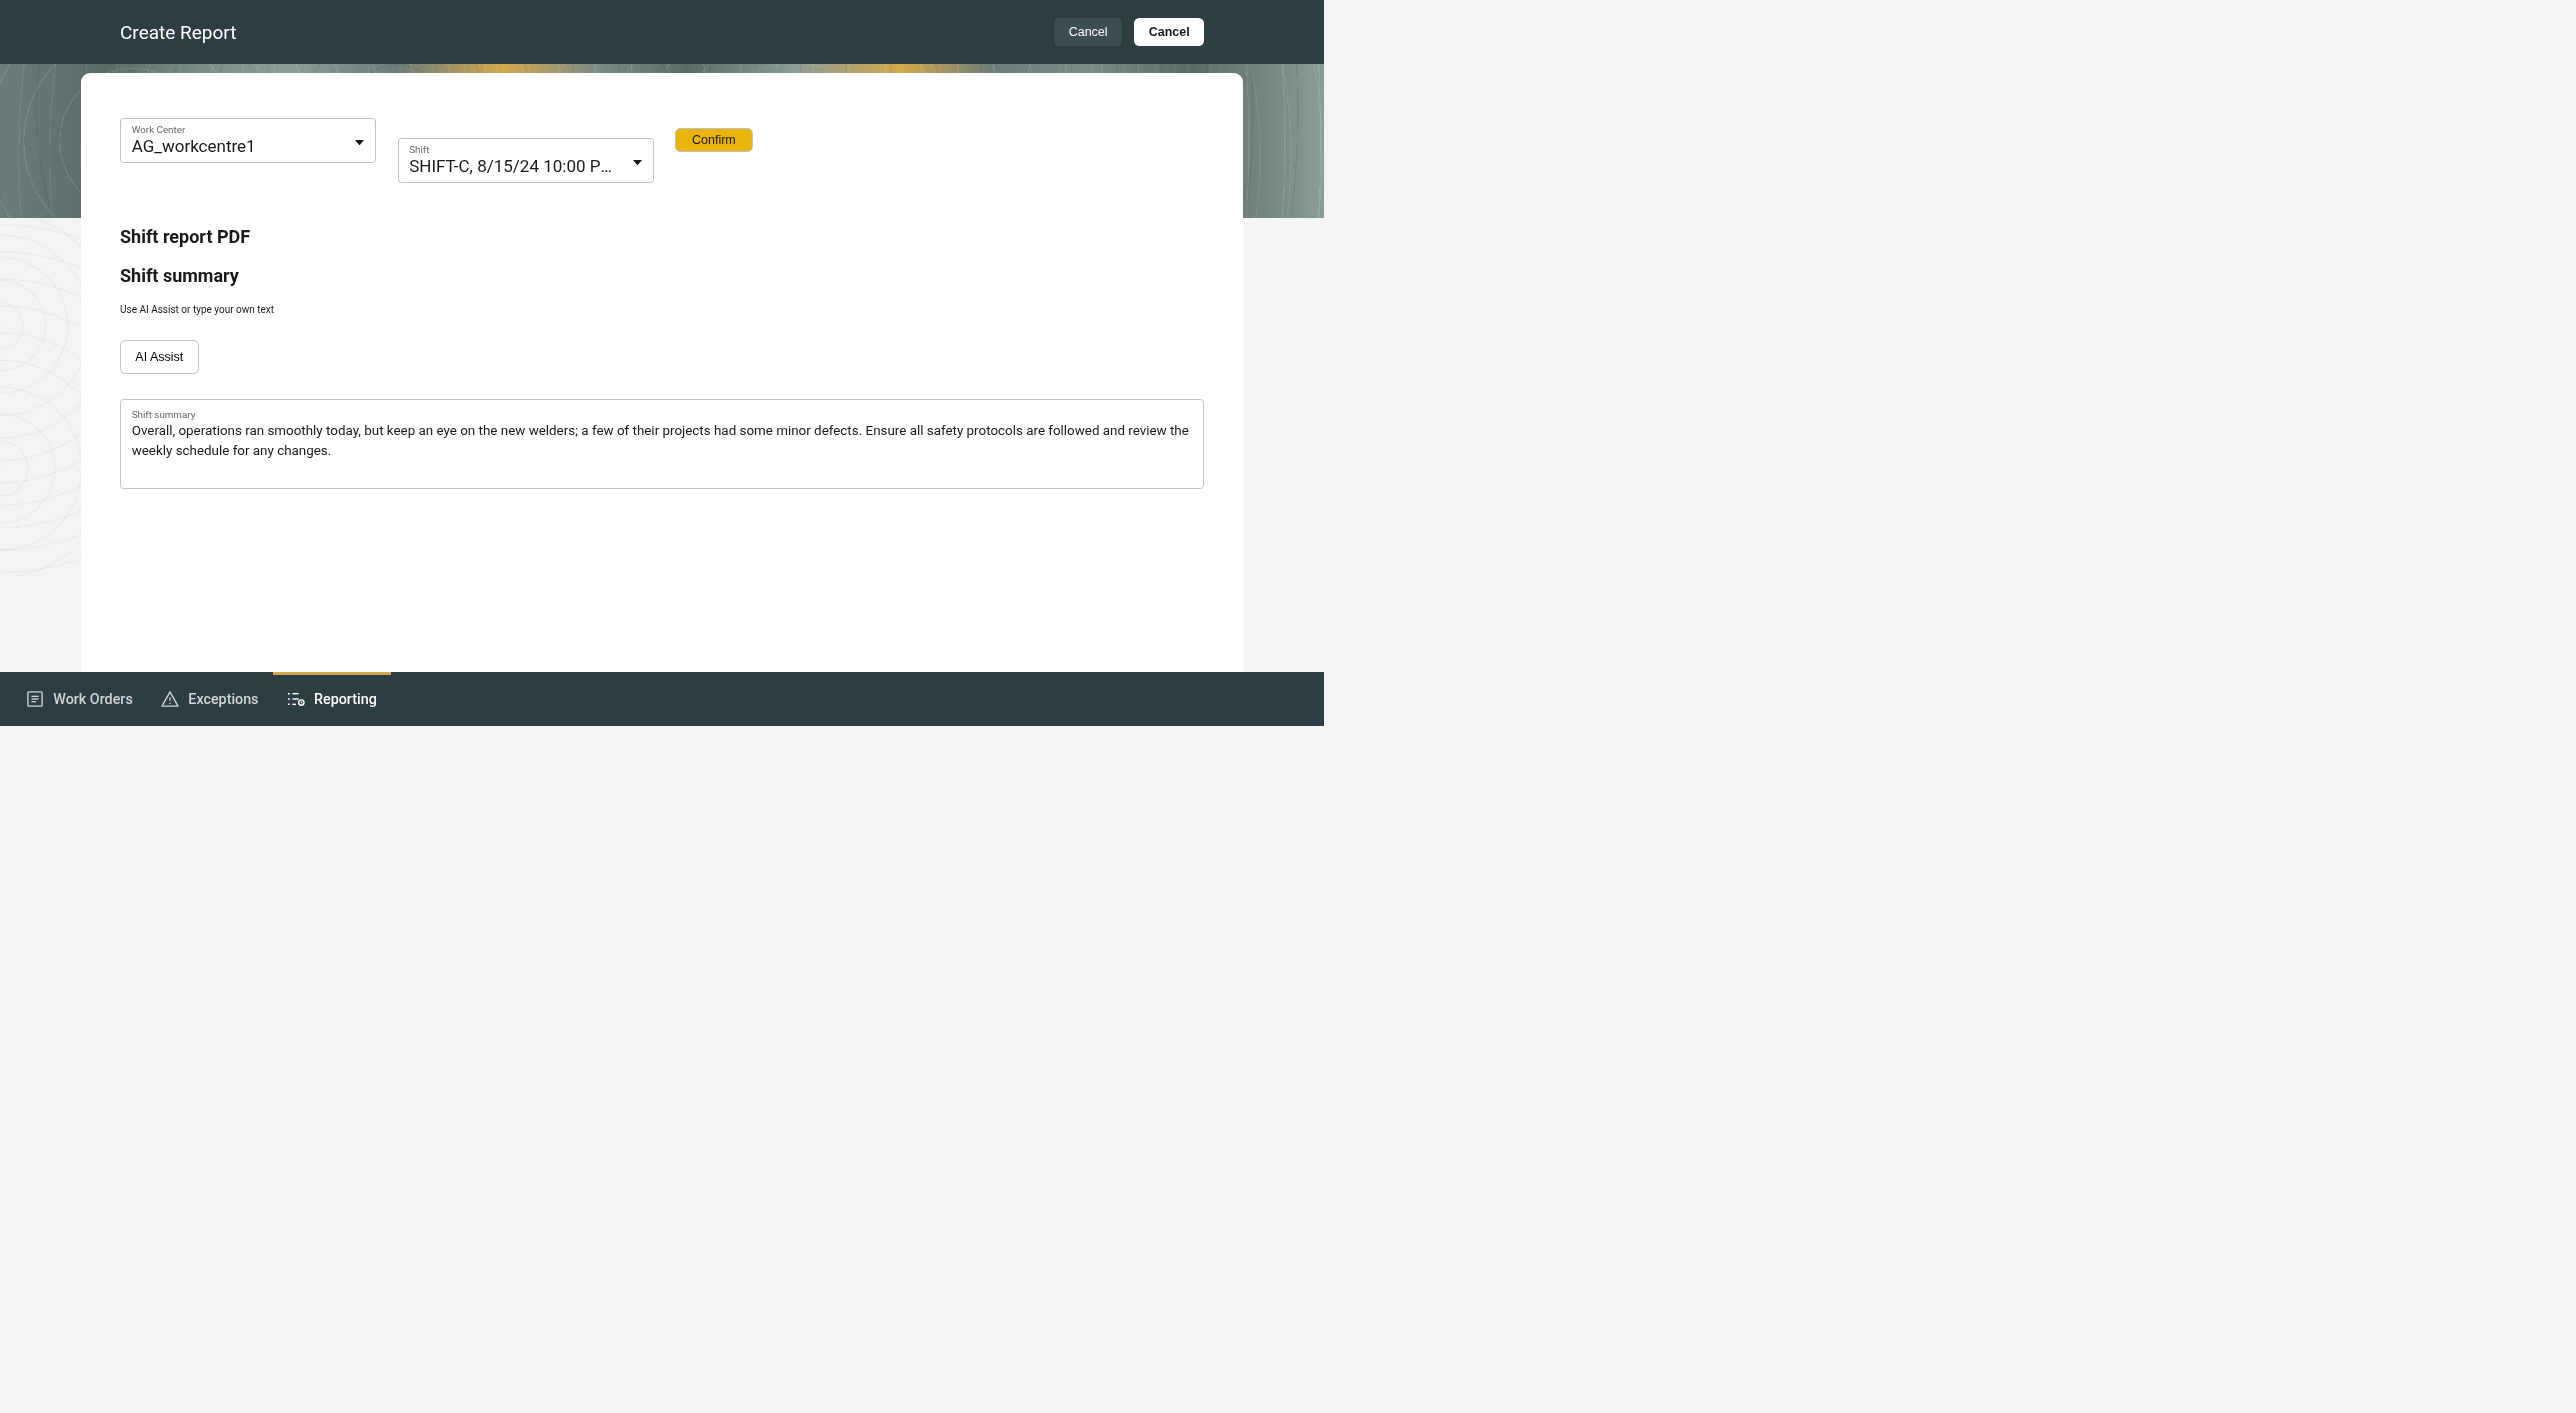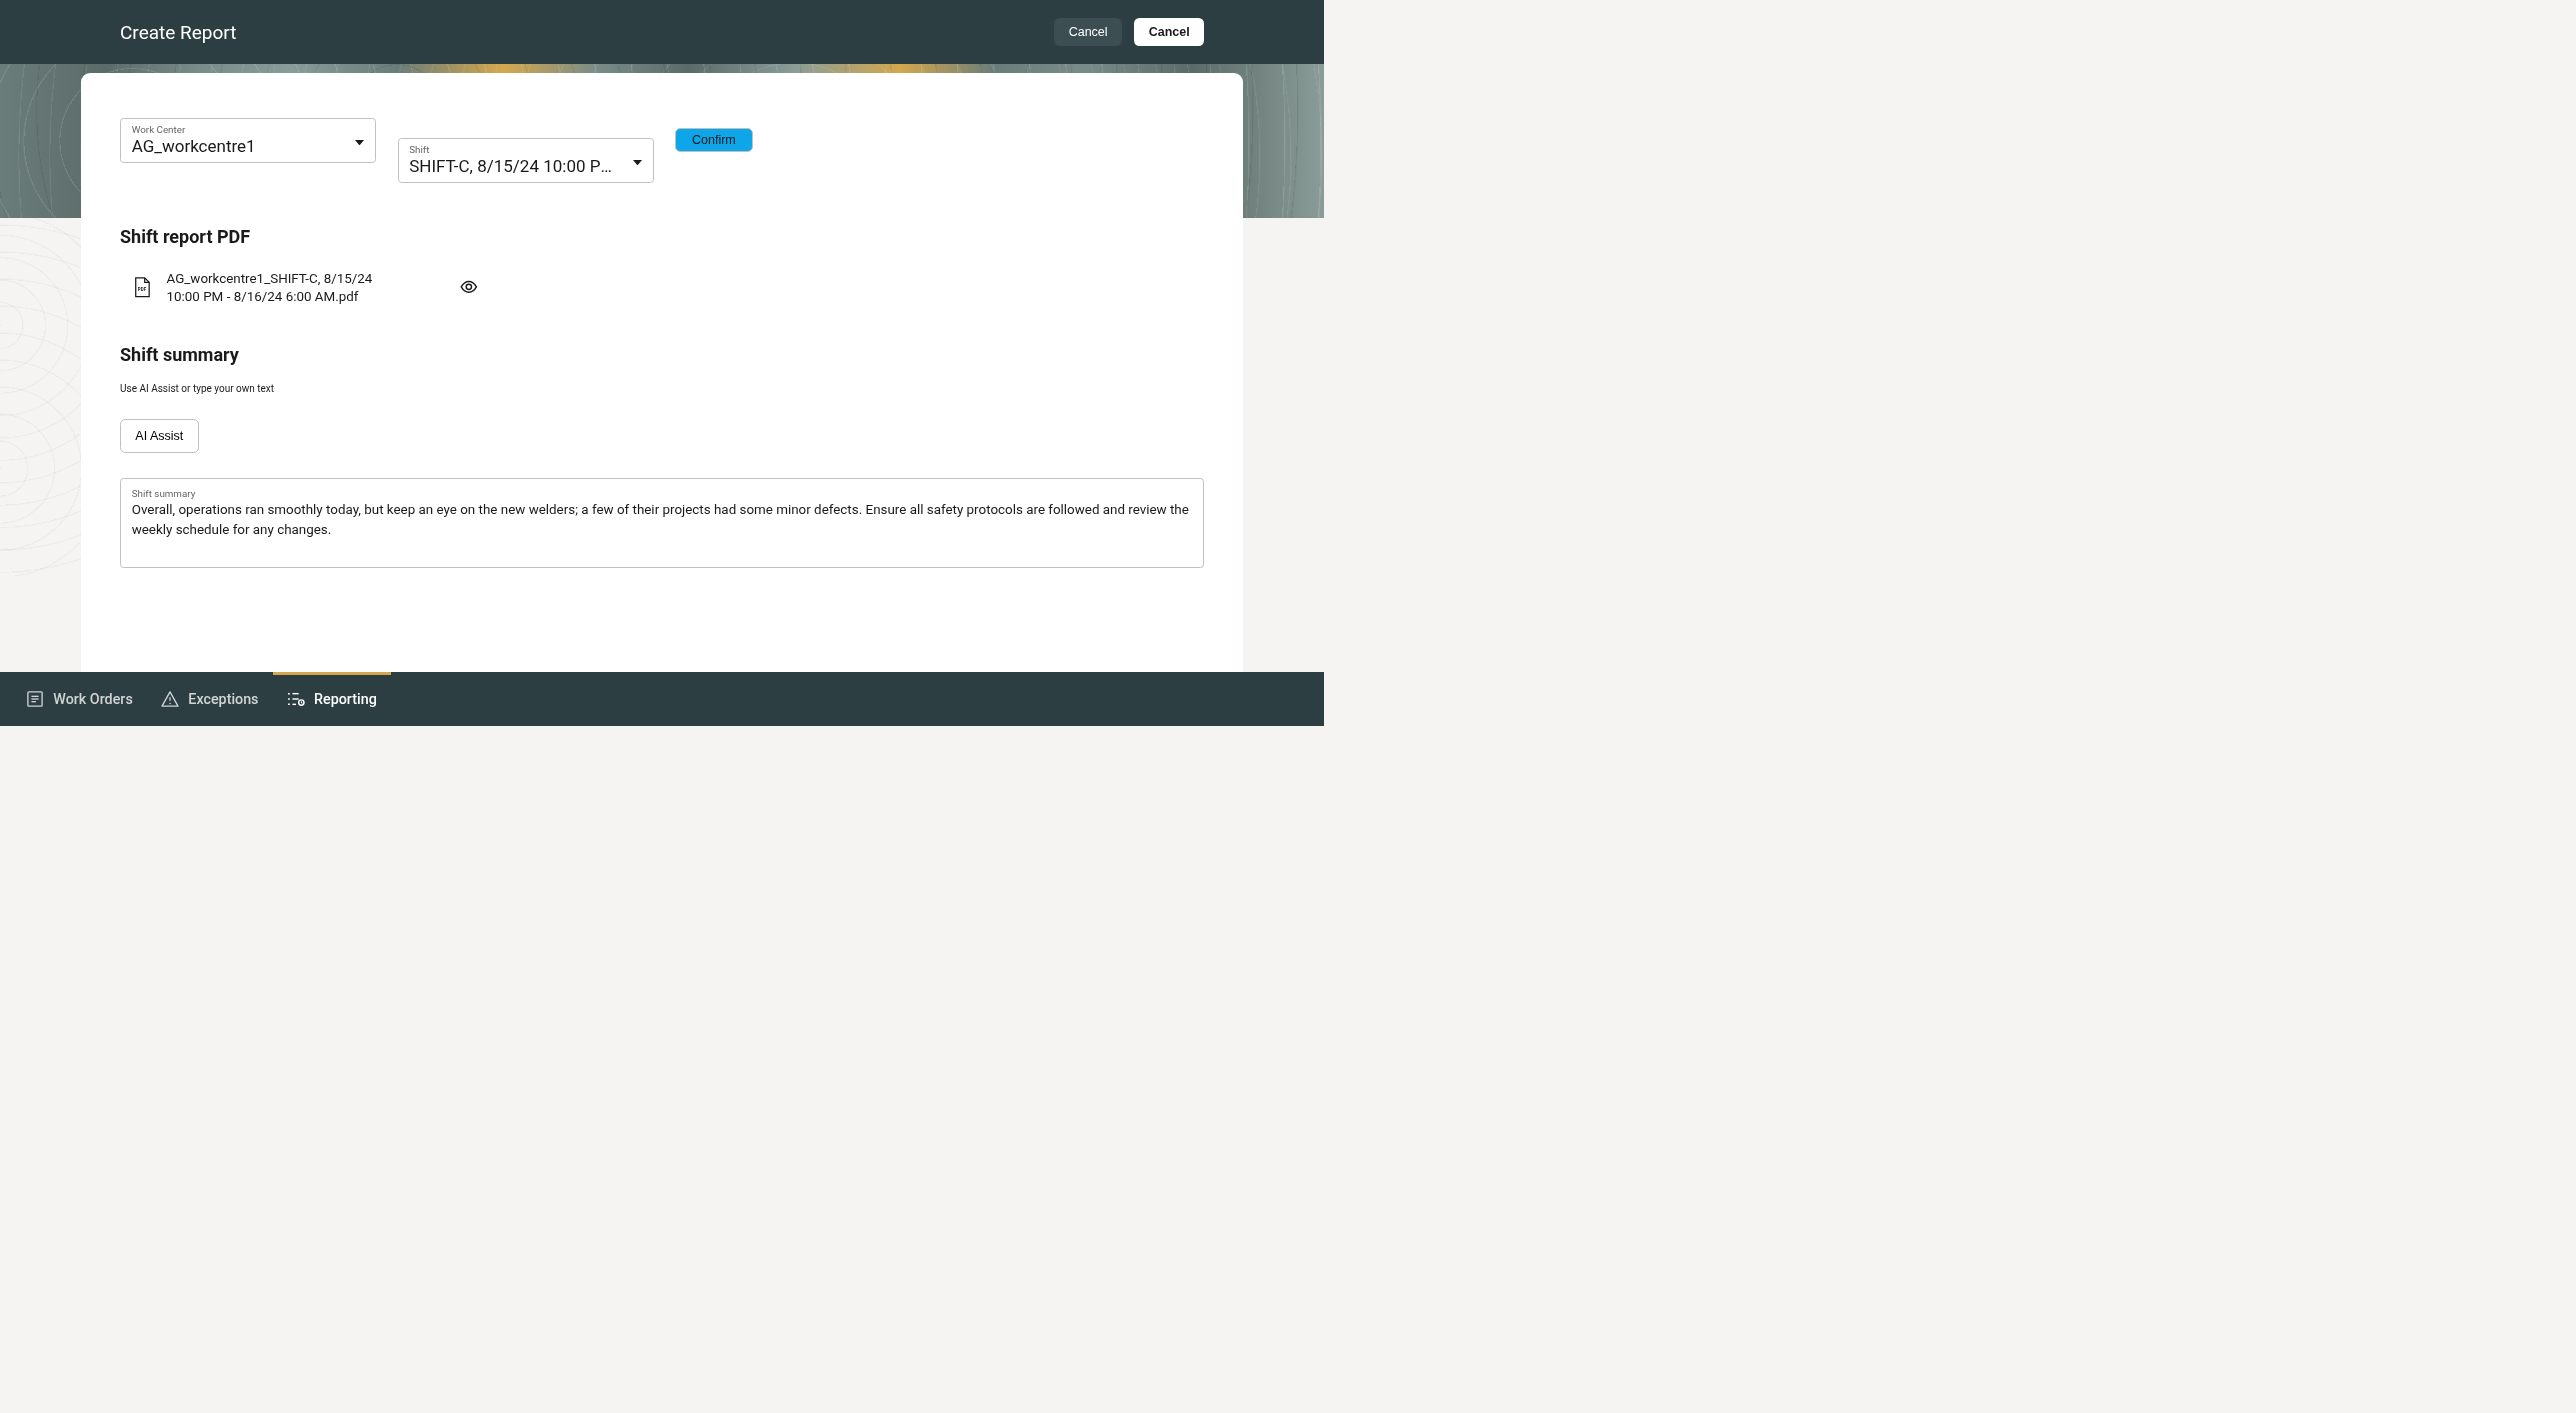--- a/index.html
+++ b/index.html
@@ -134,21 +134,21 @@
       text-overflow: ellipsis;
       padding-right: 21.5px;
     }
     .select-arrow {
       position: absolute;
       right: 10.7px;
       top: 50%;
       transform: translateY(-50%);
     }
     .btn-confirm {
-      background: #0ea5e9;
+      background: #eab308;
       border: 0.9px solid #c0c0c0;
       color: #1a1a1a;
       padding: 4px 16px;
       border-radius: 5.4px;
       font-size: 12.5px;
       font-weight: 500;
       cursor: pointer;
     }
     .section-heading {
       font-size: 18px;
@@ -290,36 +290,20 @@
         <svg width="9" height="5.4" viewBox="0 0 10 6">
             <path d="M0 0 L5 6 L10 0 Z" fill="#1a1a1a"></path>
           </svg>
       </span>
     </div>
     <button class="btn-confirm">Confirm</button>
   </div>
 
   <h2 class="section-heading">Shift report PDF</h2>
 
-  <div class="pdf-row">
-    <span class="pdf-icon-wrap">
-      <svg width="18" height="21.5" viewBox="0 0 20 24">
-        <path d="M3 1 L13 1 L18 6 L18 22 L3 22 Z" fill="none" stroke="#1a1a1a" stroke-width="1.4"></path>
-        <path d="M13 1 L13 6 L18 6" fill="none" stroke="#1a1a1a" stroke-width="1.4"></path>
-        <text x="10" y="16" font-size="5" text-anchor="middle" font-weight="700" fill="#1a1a1a">PDF</text>
-      </svg>
-    </span>
-    <div class="pdf-filename">AG_workcentre1_SHIFT-C, 8/15/24 10:00 PM - 8/16/24 6:00 AM.pdf</div>
-    <span class="eye-icon-wrap">
-      <svg width="19.7" height="19.7" viewBox="0 0 22 22">
-        <path d="M11 5 C6 5 2.5 11 2.5 11 C2.5 11 6 17 11 17 C16 17 19.5 11 19.5 11 C19.5 11 16 5 11 5 Z" fill="none" stroke="#1a1a1a" stroke-width="1.6"></path>
-        <circle cx="11" cy="11" r="3" fill="none" stroke="#1a1a1a" stroke-width="1.6"></circle>
-      </svg>
-    </span>
-  </div>
 
   <h2 class="section-heading">Shift summary</h2>
 
   <p class="subtext">Use AI Assist or type your own text</p>
 
   <button class="btn-ai-assist">AI Assist</button>
 
   <div class="textarea-wrap">
     <span class="textarea-label">Shift summary</span>
     <textarea class="textarea-field" style="">Overall, operations ran smoothly today, but keep an eye on the new welders; a few of their projects had some minor defects. Ensure all safety protocols are followed and review the weekly schedule for any changes.</textarea>

